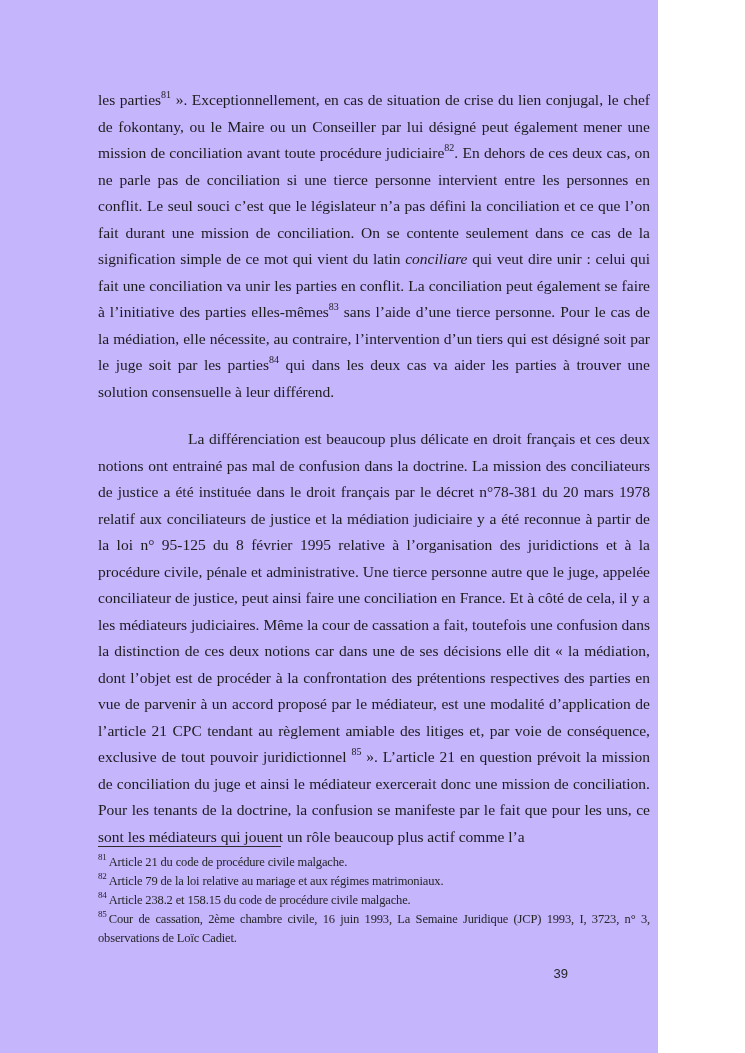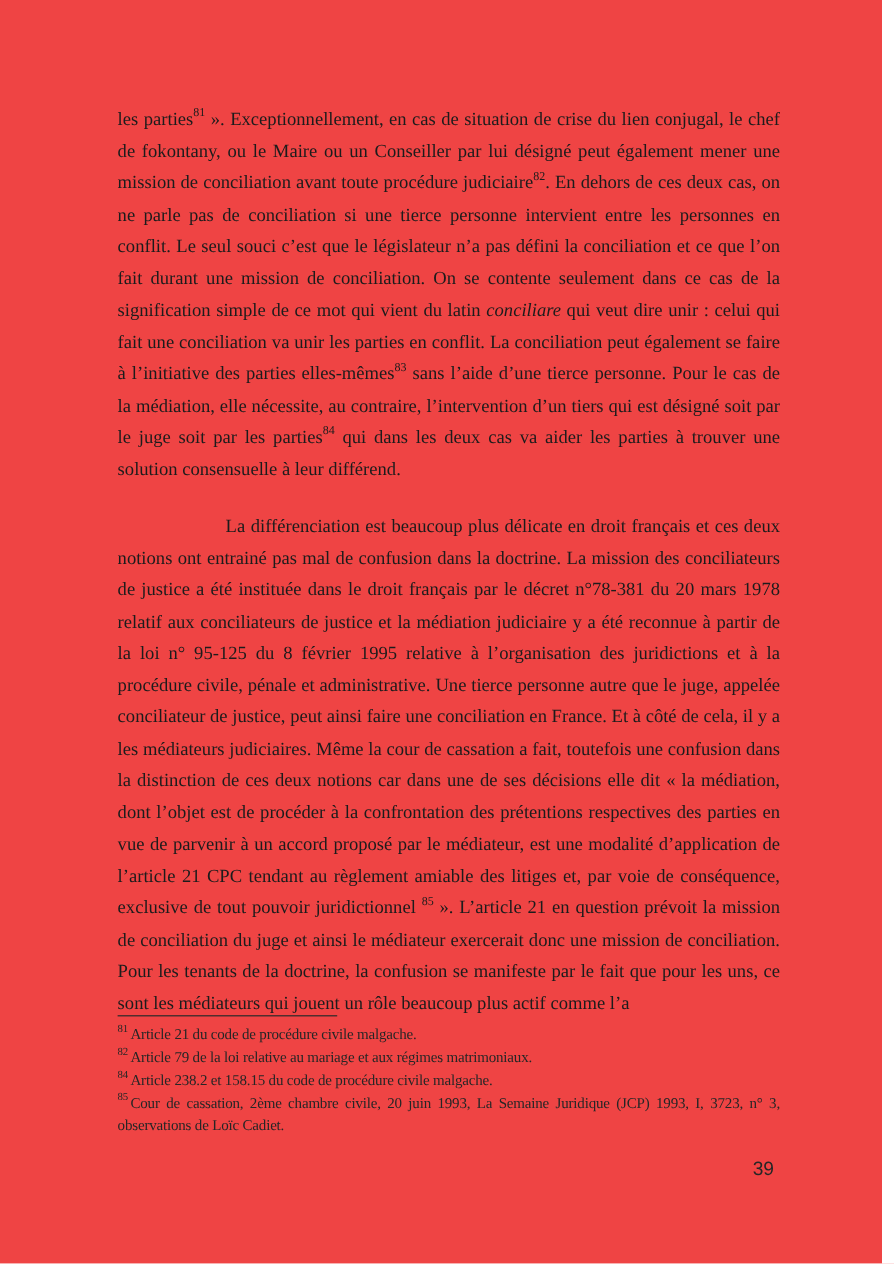--- a/index.html
+++ b/index.html
@@ -2,23 +2,23 @@
 <html lang="fr"><head>
 <meta charset="utf-8">
 <style>
   html, body {
     margin: 0;
     padding: 0;
     background: #ffffff;
   }
   .page {
     position: relative;
-    width: 735px;
+    width: 658px;
     height: 1053px;
-    background: #ef4444;
+    background: #c4b5fd;
     overflow: hidden;
   }
   
   .body-text {
     position: absolute;
     left: 98px;
     top: 87px;
     width: 552px;
     height: 758px;
     overflow: hidden;
@@ -73,39 +73,39 @@
     top: -1px;
     vertical-align: super;
     margin-right: 2px;
   }
   
   .page-number {
     position: absolute;
     top: 966px;
     right: 90px;
     font-family: "Liberation Sans", "DejaVu Sans", sans-serif;
-    font-size: 16px;
+    font-size: 13px;
     color: #262626;
   }
 </style>
 </head>
 <body>
 
 <div class="page">
 
   <main class="body-text" id="paragraphs">
       <p class=""><span>les parties</span><sup class="fn-ref">81</sup><span> ». Exceptionnellement, en cas de situation de crise du lien conjugal, le chef de fokontany, ou le Maire ou un Conseiller par lui désigné peut également mener une mission de conciliation avant toute procédure judiciaire</span><sup class="fn-ref">82</sup><span>. En dehors de ces deux cas, on ne parle pas de conciliation si une tierce personne intervient entre les personnes en conflit. Le seul souci c’est que le législateur n’a pas défini la conciliation et ce que l’on fait durant une mission de conciliation. On se contente seulement dans ce cas de la signification simple de ce mot qui vient du latin </span><span class="italic">conciliare</span><span> qui veut dire unir : celui qui fait une conciliation va unir les parties en conflit. La conciliation peut également se faire à l’initiative des parties elles-mêmes</span><sup class="fn-ref">83</sup><span> sans l’aide d’une tierce personne. Pour le cas de la médiation, elle nécessite, au contraire, l’intervention d’un tiers qui est désigné soit par le juge soit par les parties</span><sup class="fn-ref">84</sup><span> qui dans les deux cas va aider les parties à trouver une solution consensuelle à leur différend.</span></p>
       <p class="indented"><span>La différenciation est beaucoup plus délicate en droit français et ces deux notions ont entrainé pas mal de confusion dans la doctrine. La mission des conciliateurs de justice a été instituée dans le droit français par le décret n°78-381 du 20 mars 1978 relatif aux conciliateurs de justice et la médiation judiciaire y a été reconnue à partir de la loi n° 95-125 du 8 février 1995 relative à l’organisation des juridictions et à la procédure civile, pénale et administrative. Une tierce personne autre que le juge, appelée conciliateur de justice, peut ainsi faire une conciliation en France. Et à côté de cela, il y a les médiateurs judiciaires. Même la cour de cassation a fait, toutefois une confusion dans la distinction de ces deux notions car dans une de ses décisions elle dit « la médiation, dont l’objet est de procéder à la confrontation des prétentions respectives des parties en vue de parvenir à un accord proposé par le médiateur, est une modalité d’application de l’article 21 CPC tendant au règlement amiable des litiges et, par voie de conséquence, exclusive de tout pouvoir juridictionnel </span><sup class="fn-ref">85</sup><span> ». L’article 21 en question prévoit la mission de conciliation du juge et ainsi le médiateur exercerait donc une mission de conciliation. Pour les tenants de la doctrine, la confusion se manifeste par le fait que pour les uns, ce sont les médiateurs qui jouent un rôle beaucoup plus actif comme l’a</span></p>
     </main>
 
   <section class="footnote-section">
     <div class="fn-separator"></div>
     <div id="footnotes-list">
         <div class="footnote"><sup class="fn-num">81</sup><span>Article 21 du code de procédure civile malgache.</span></div>
         <div class="footnote"><sup class="fn-num">82</sup><span>Article 79 de la loi relative au mariage et aux régimes matrimoniaux.</span></div>
         <div class="footnote"><sup class="fn-num">84</sup><span>Article 238.2 et 158.15 du code de procédure civile malgache.</span></div>
-        <div class="footnote"><sup class="fn-num">85</sup><span>Cour de cassation, 2ème chambre civile, 20 juin 1993, La Semaine Juridique (JCP) 1993, I, 3723, n° 3, observations de Loïc Cadiet.</span></div>
+        <div class="footnote"><sup class="fn-num">85</sup><span>Cour de cassation, 2ème chambre civile, 16 juin 1993, La Semaine Juridique (JCP) 1993, I, 3723, n° 3, observations de Loïc Cadiet.</span></div>
       </div>
   </section>
 
   <div class="page-number">39</div>
 
 </div>
 
 </body></html>

